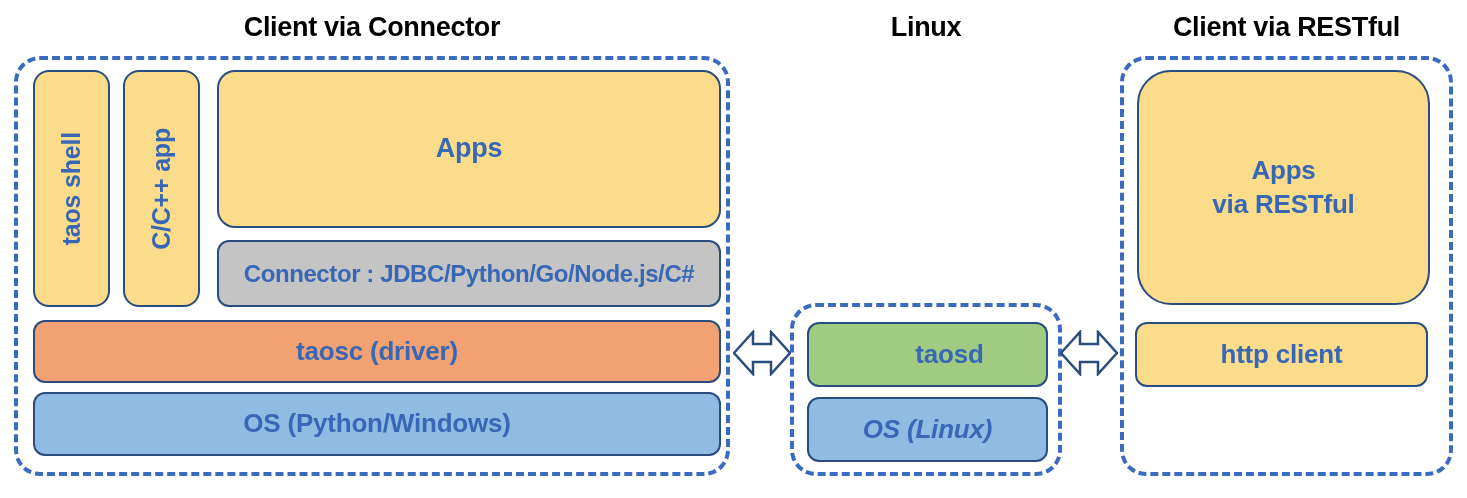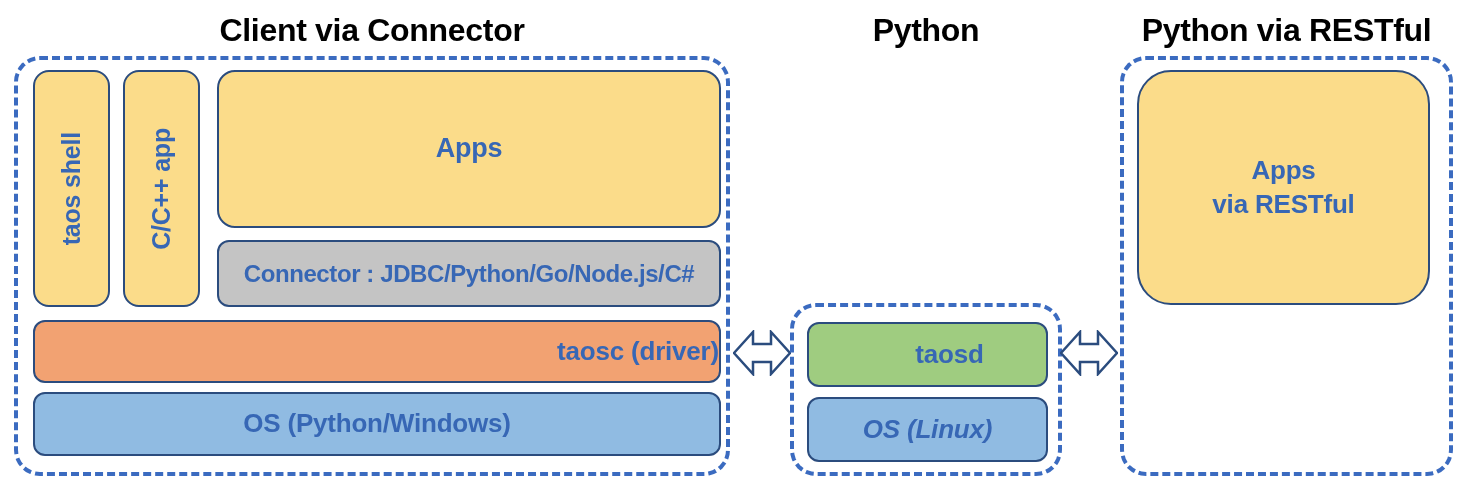--- a/index.html
+++ b/index.html
@@ -8,21 +8,21 @@
     position: relative;
     width: 1467px;
     height: 498px;
     font-family: "Liberation Sans", sans-serif;
     overflow: hidden;
   }
   .title {
     position: absolute;
     top: 12px;
     text-align: center;
-    font-size: 32px;
+    font-size: 27px;
     font-weight: bold;
     color: #000000;
     letter-spacing: -0.3px;
   }
   .group {
     position: absolute;
     border: 4px dashed #3B6BC0;
     border-radius: 26px;
     background: transparent;
   }
@@ -49,21 +49,21 @@
   .orange { background: #F2A272; }
   .blue   { background: #90BBE2; }
   .green  { background: #9FCC80; padding-left: 44px; }
   .gray   { background: #C4C4C4; text-align: center; }
 
   
   #taos-shell-box { left: 15px;  top: 10px;  width: 77px;  height: 237px; border-radius: 16px; }
   #cpp-app-box    { left: 105px; top: 10px;  width: 77px;  height: 237px; border-radius: 16px; }
   #apps-box       { left: 199px; top: 10px;  width: 504px; height: 158px; border-radius: 18px; }
   #connector-box  { left: 199px; top: 180px; width: 504px; height: 67px;  border-radius: 12px; }
-  #taosc-box      { left: 15px;  top: 260px; width: 688px; height: 63px;  border-radius: 12px; justify-content: flex-end; }
+  #taosc-box      { left: 15px;  top: 260px; width: 688px; height: 63px;  border-radius: 12px; }
   #os-left-box    { left: 15px;  top: 332px; width: 688px; height: 64px;  border-radius: 12px; }
   #connector-box .label { font-size: 24px; letter-spacing: -0.4px; }
   #apps-box .label { font-size: 27px; }
 
   .vertical .label {
     writing-mode: vertical-rl;
     transform: rotate(180deg);
     font-size: 25px;
     white-space: nowrap;
   }
@@ -82,22 +82,22 @@
     width: 58px;
     height: 46px;
   }
   #arrow-left  { left: 733px;  top: 330px; }
   #arrow-right { left: 1060px; top: 330px; }
 </style>
 </head>
 <body>
 
 <div class="title" style="left:14px; width:716px;">Client via Connector</div>
-<div class="title" style="left:790px; width:272px;">Python</div>
-<div class="title" style="left:1120px; width:333px;">Python via RESTful</div>
+<div class="title" style="left:790px; width:272px;">Linux</div>
+<div class="title" style="left:1120px; width:333px;">Client via RESTful</div>
 
 <div class="group" id="left-group">
   <div class="box yellow vertical" id="taos-shell-box">
     <span class="label">taos shell</span>
   </div>
   <div class="box yellow vertical" id="cpp-app-box">
     <span class="label">C/C++ app</span>
   </div>
   <div class="box yellow" id="apps-box">
     <span class="label">Apps</span>
@@ -130,13 +130,16 @@
   <polygon points="1,23 20,2 20,14 38,14 38,2 57,23 38,44 38,32 20,32 20,44" fill="#ffffff" stroke="#2B4C7E" stroke-width="2.5" stroke-linejoin="miter"></polygon>
 </svg>
 
 <div class="group" id="right-group">
   <div class="box yellow" id="apps-restful-box">
     <span class="label">
       <span style="display:block;">Apps</span>
       <span style="display:block;">via RESTful</span>
     </span>
   </div>
+  <div class="box yellow" id="http-client-box">
+    <span class="label">http client</span>
+  </div>
 </div>
 
 </body></html>

